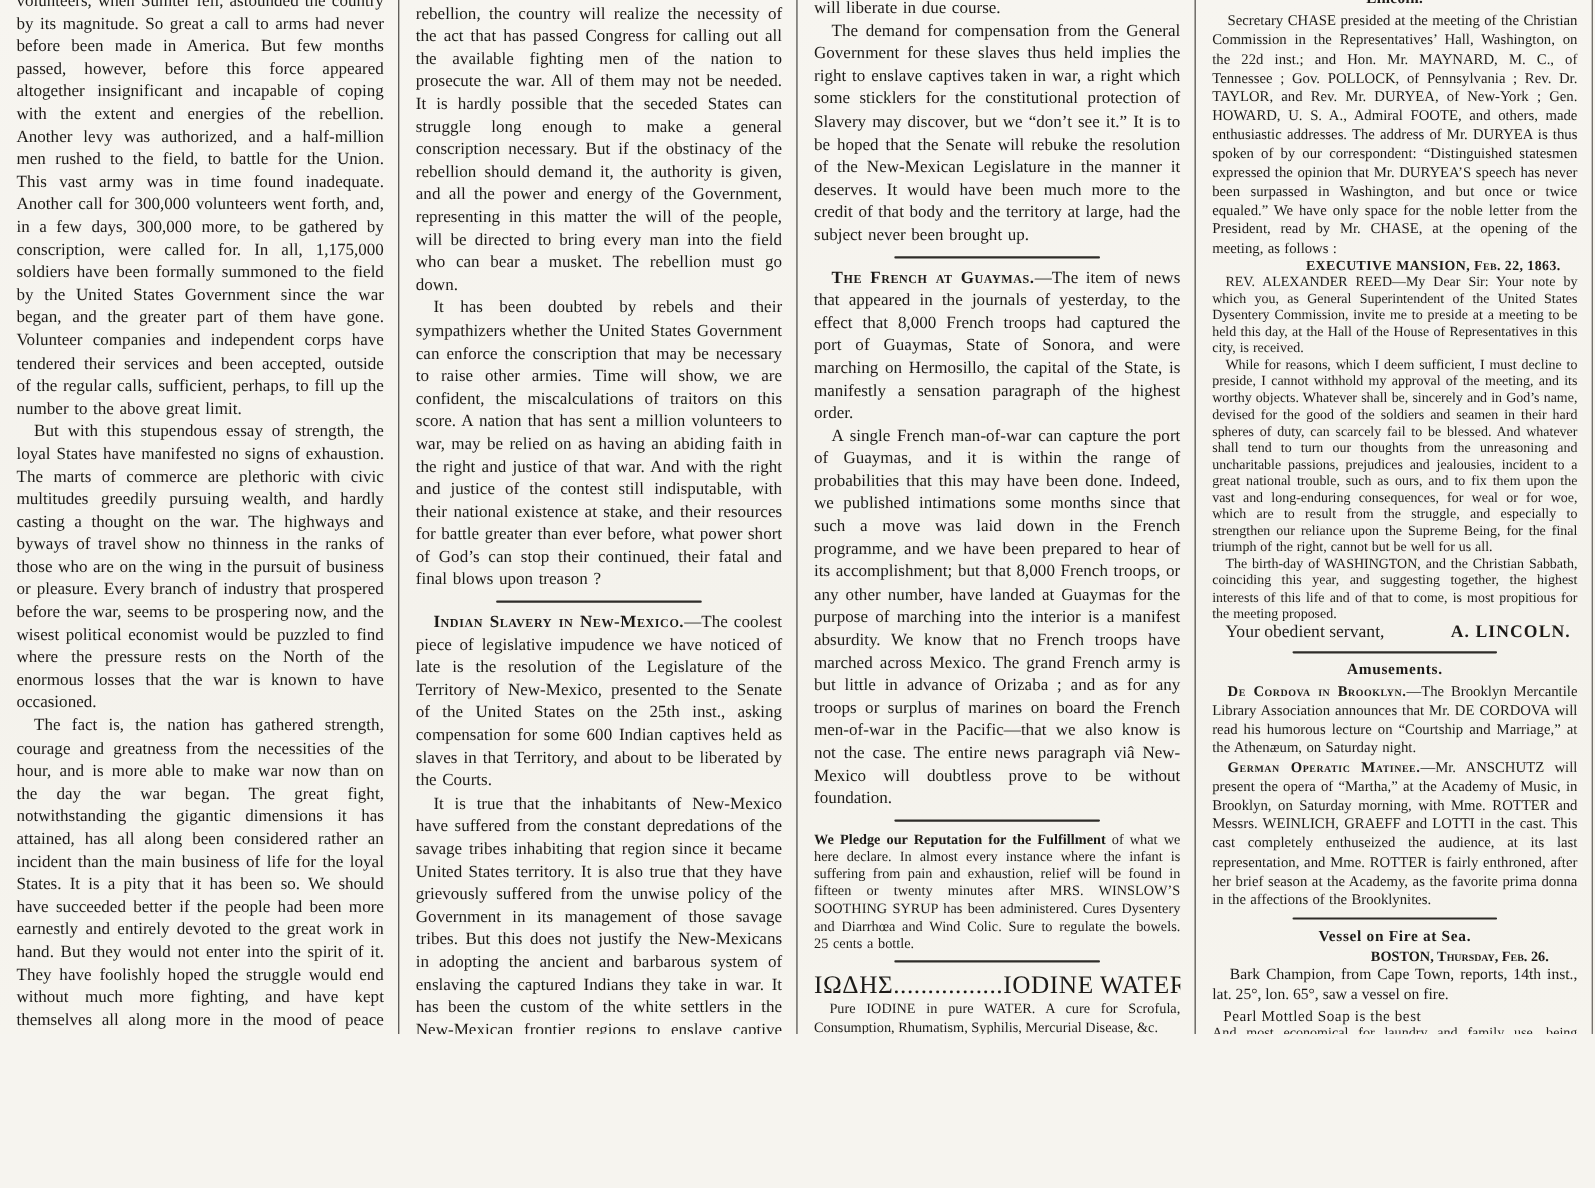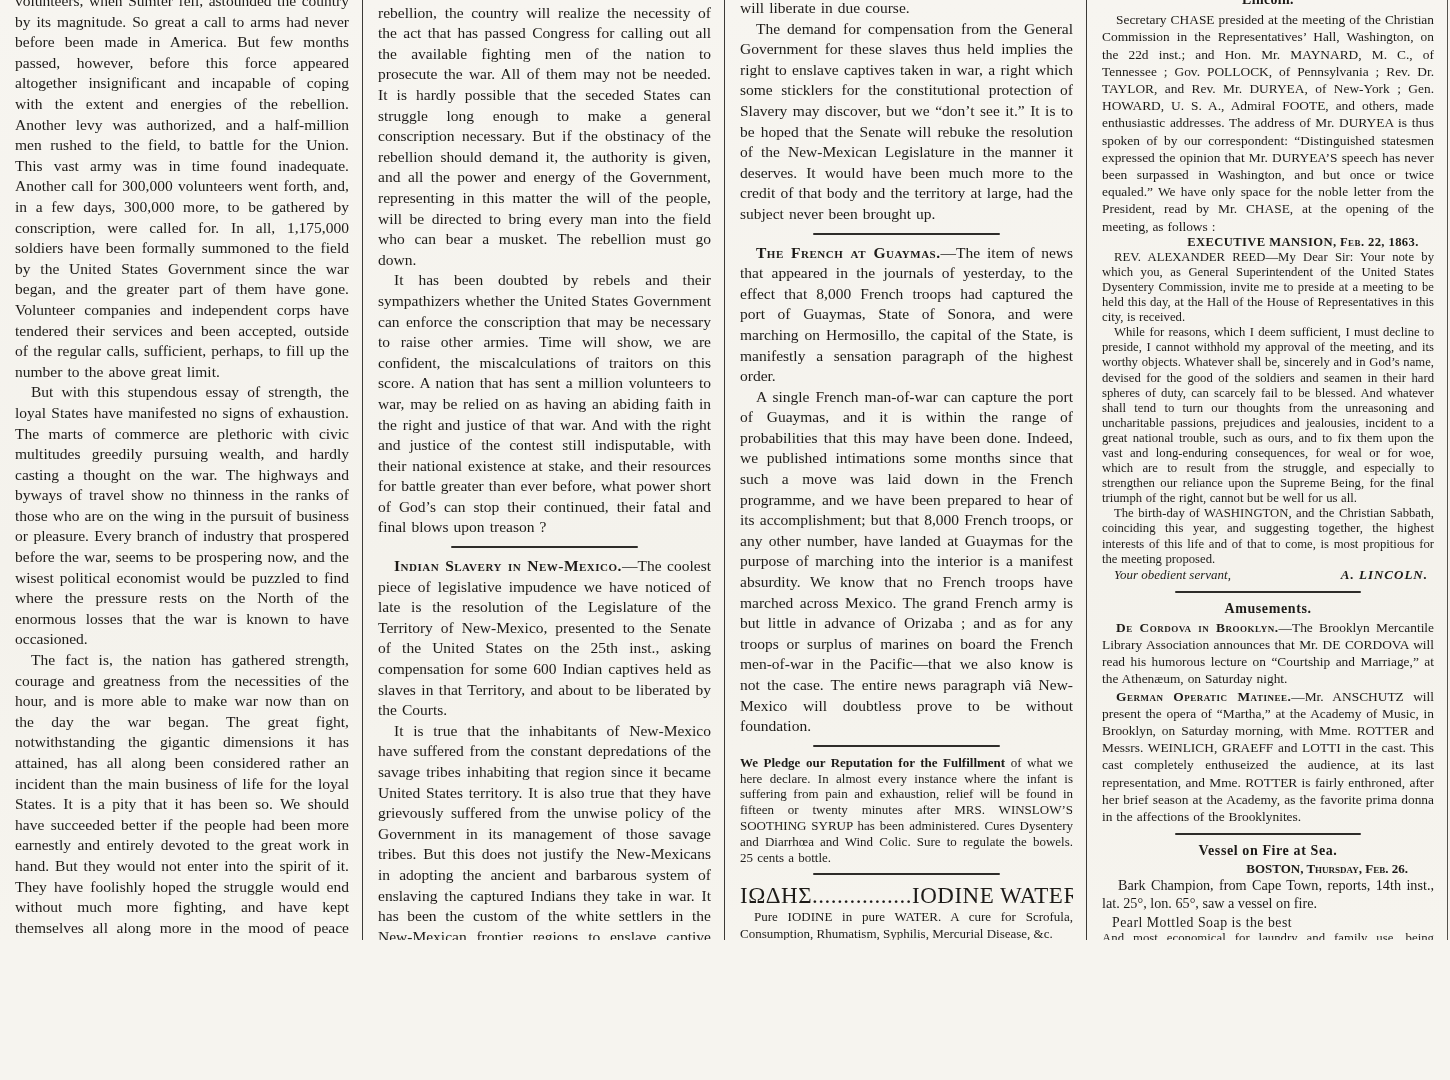--- a/index.html
+++ b/index.html
@@ -68,21 +68,21 @@
     letter-spacing: 2.5px; word-spacing: 3px; padding-top: 2px;
   }
   .subhead {
     font-size: 13.8px; font-weight: bold; text-align: center;
     line-height: 16.5px; margin: 4px 0 3px 0; letter-spacing: 0.4px;
   }
   p.c4 { font-size: 13.4px; line-height: 17.2px; text-align: justify; word-spacing: 0.6px; hyphens: auto; }
   p.c4.ind { text-indent: 14px; }
   .dateline { font-size: 12.6px; text-align: center; padding-left: 70px; font-variant: small-caps; font-weight: bold; letter-spacing: 0.4px; }
   p.letter { font-size: 12.7px; line-height: 15.1px; text-align: justify; text-indent: 12px; word-spacing: 0.4px; hyphens: auto; }
-  .closing-row { display: flex; justify-content: space-between; font-size: 13px; padding: 0 6px 0 12px; font-style: italic; }
+  .closing-row { display: flex; justify-content: space-between; font-size: 16px; padding: 0 6px 0 12px; }
   .sig { font-weight: bold; letter-spacing: 1px; }
   .sc-head { font-size: 14px; font-weight: bold; text-align: center; letter-spacing: 0.6px; margin: 2px 0; }
   .dateline2 { font-size: 13px; text-align: right; padding-right: 26px; font-variant: small-caps; font-weight: bold; }
   p.vess { font-size: 14.2px; line-height: 17.6px; text-align: justify; text-indent: 16px; }
   .soap-head { font-size: 13.8px; font-weight: normal; letter-spacing: 0.5px; text-indent: 10px; margin-top: 3px; }
   p.soap { font-size: 12.8px; line-height: 15.6px; text-align: justify; hyphens: auto; }
 </style>
 </head>
 <body>
 

